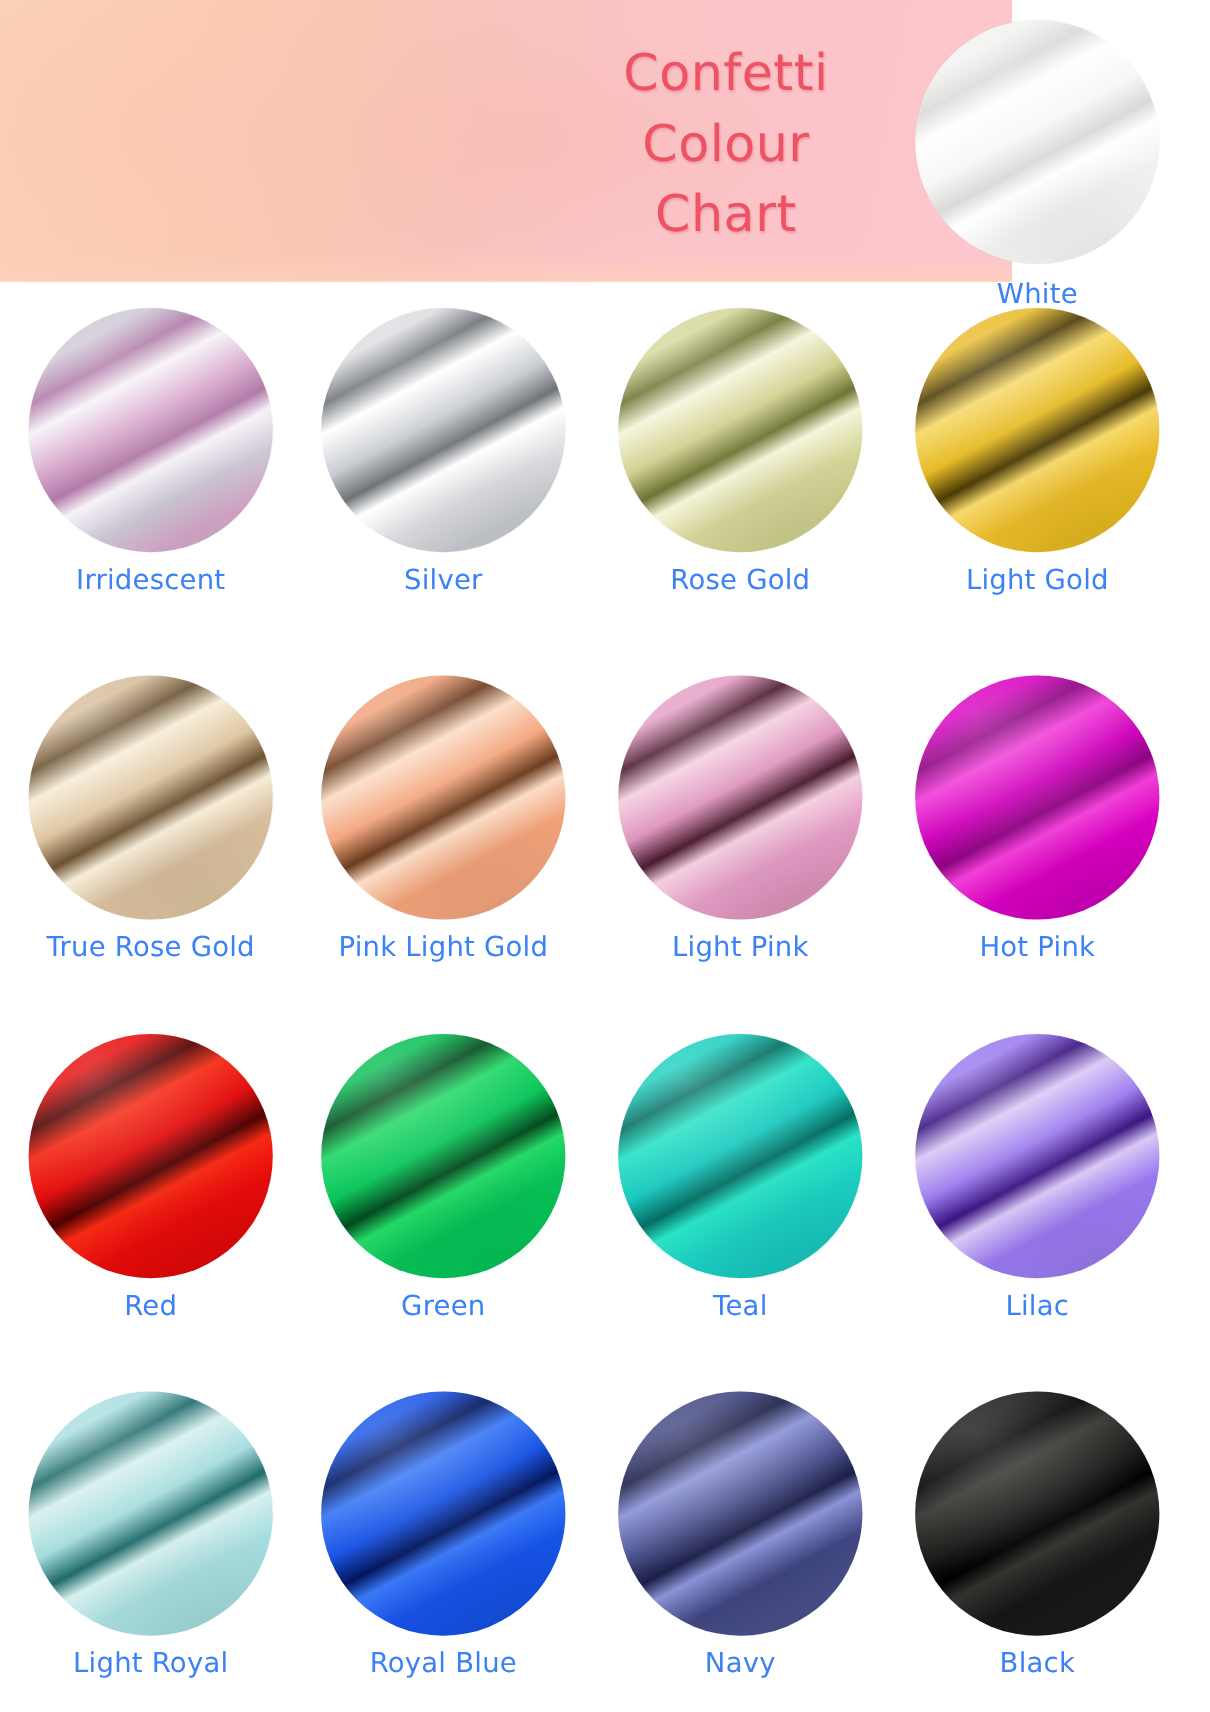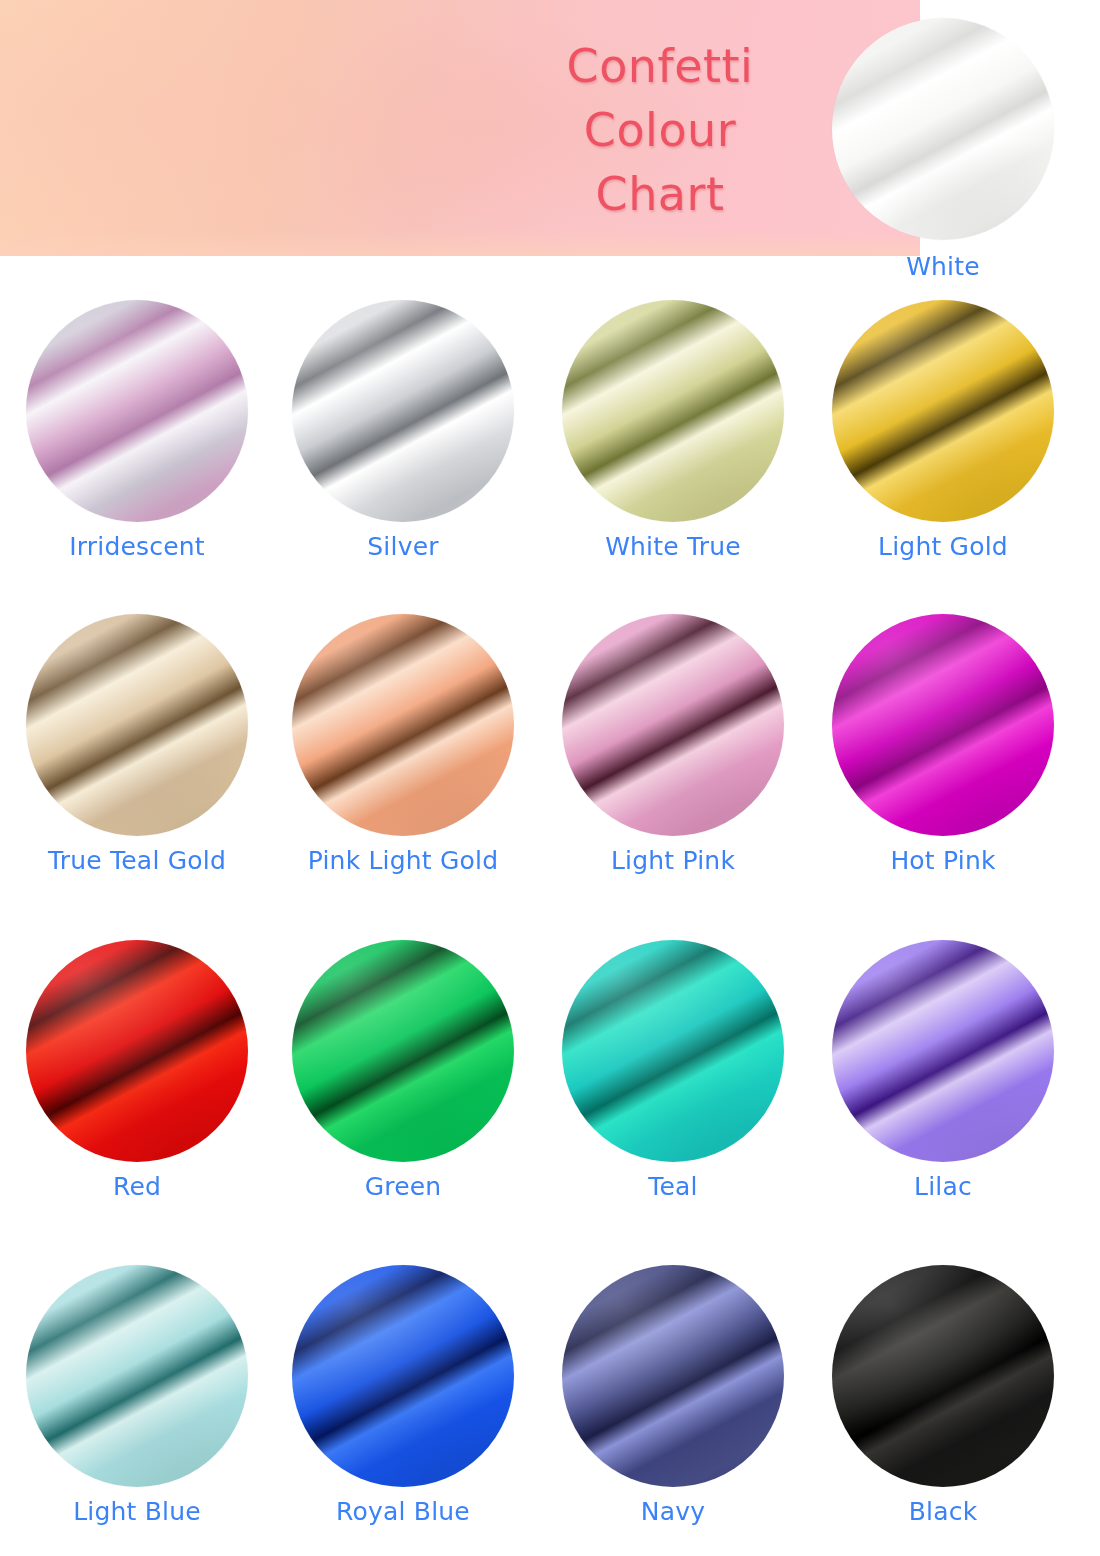--- a/index.html
+++ b/index.html
@@ -90,21 +90,21 @@
     color: #3b82f6;
     letter-spacing: 0.2px;
     white-space: nowrap;
   }
 
   
   #swatch-white { left: 830px; top: 18px; }
   #swatch-white .label { margin-top: 12px; }
 
   
-  .row1 { top: 300px; }
+  .row1 { top: 280px; }
   .row2 { top: 614px; }
   .row3 { top: 940px; }
   .row4 { top: 1265px; }
 
   .col1 { left: 24px; }
   .col2 { left: 290px; }
   .col3 { left: 560px; }
   .col4 { left: 830px; }
 </style>
 </head>
@@ -133,34 +133,34 @@
 <div class="swatch row1 col2">
   <div class="disc" style="background: linear-gradient(152deg, rgb(220, 221, 224) 0%, rgb(220, 221, 224) 17%, rgb(111, 115, 120) 26%, rgb(255, 255, 255) 34%, rgb(200, 203, 208) 46%, rgb(111, 115, 120) 55%, rgb(255, 255, 255) 61%, rgb(220, 221, 224) 72%, rgb(200, 203, 208) 84%, rgb(220, 221, 224) 100%);">
     <div class="sheen" style="background: radial-gradient(70% 55% at 35% 30%, rgba(255, 255, 255, 0.22) 0%, rgba(255, 255, 255, 0) 65%), radial-gradient(60% 45% at 70% 85%, rgba(0, 0, 0, 0.1) 0%, rgba(0, 0, 0, 0) 70%);"></div>
   </div>
   <div class="label">Silver</div>
 </div>
 <div class="swatch row1 col3">
   <div class="disc" style="background: linear-gradient(152deg, rgb(213, 215, 154) 0%, rgb(213, 215, 154) 17%, rgb(110, 116, 51) 26%, rgb(246, 244, 218) 34%, rgb(207, 208, 142) 46%, rgb(110, 116, 51) 55%, rgb(246, 244, 218) 61%, rgb(213, 215, 154) 72%, rgb(207, 208, 142) 84%, rgb(213, 215, 154) 100%);">
     <div class="sheen" style="background: radial-gradient(70% 55% at 35% 30%, rgba(255, 255, 255, 0.22) 0%, rgba(255, 255, 255, 0) 65%), radial-gradient(60% 45% at 70% 85%, rgba(0, 0, 0, 0.1) 0%, rgba(0, 0, 0, 0) 70%);"></div>
   </div>
-  <div class="label">White True</div>
+  <div class="label">Rose Gold</div>
 </div>
 <div class="swatch row1 col4">
   <div class="disc" style="background: linear-gradient(152deg, rgb(233, 187, 42) 0%, rgb(233, 187, 42) 17%, rgb(74, 58, 6) 26%, rgb(246, 217, 106) 34%, rgb(229, 185, 33) 46%, rgb(74, 58, 6) 55%, rgb(246, 217, 106) 61%, rgb(233, 187, 42) 72%, rgb(229, 185, 33) 84%, rgb(233, 187, 42) 100%);">
     <div class="sheen" style="background: radial-gradient(70% 55% at 35% 30%, rgba(255, 255, 255, 0.22) 0%, rgba(255, 255, 255, 0) 65%), radial-gradient(60% 45% at 70% 85%, rgba(0, 0, 0, 0.1) 0%, rgba(0, 0, 0, 0) 70%);"></div>
   </div>
   <div class="label">Light Gold</div>
 </div>
 
 <div class="swatch row2 col1">
   <div class="disc" style="background: linear-gradient(152deg, rgb(214, 189, 156) 0%, rgb(214, 189, 156) 17%, rgb(107, 82, 50) 26%, rgb(246, 236, 214) 34%, rgb(221, 196, 159) 46%, rgb(107, 82, 50) 55%, rgb(246, 236, 214) 61%, rgb(214, 189, 156) 72%, rgb(221, 196, 159) 84%, rgb(214, 189, 156) 100%);">
     <div class="sheen" style="background: radial-gradient(70% 55% at 35% 30%, rgba(255, 255, 255, 0.22) 0%, rgba(255, 255, 255, 0) 65%), radial-gradient(60% 45% at 70% 85%, rgba(0, 0, 0, 0.1) 0%, rgba(0, 0, 0, 0) 70%);"></div>
   </div>
-  <div class="label">True Teal Gold</div>
+  <div class="label">True Rose Gold</div>
 </div>
 <div class="swatch row2 col2">
   <div class="disc" style="background: linear-gradient(152deg, rgb(240, 161, 120) 0%, rgb(240, 161, 120) 17%, rgb(106, 59, 30) 26%, rgb(251, 220, 198) 34%, rgb(243, 165, 125) 46%, rgb(106, 59, 30) 55%, rgb(251, 220, 198) 61%, rgb(240, 161, 120) 72%, rgb(243, 165, 125) 84%, rgb(240, 161, 120) 100%);">
     <div class="sheen" style="background: radial-gradient(70% 55% at 35% 30%, rgba(255, 255, 255, 0.22) 0%, rgba(255, 255, 255, 0) 65%), radial-gradient(60% 45% at 70% 85%, rgba(0, 0, 0, 0.1) 0%, rgba(0, 0, 0, 0) 70%);"></div>
   </div>
   <div class="label">Pink Light Gold</div>
 </div>
 <div class="swatch row2 col3">
   <div class="disc" style="background: linear-gradient(152deg, rgb(228, 158, 198) 0%, rgb(228, 158, 198) 17%, rgb(74, 26, 46) 26%, rgb(244, 207, 224) 34%, rgb(221, 147, 188) 46%, rgb(74, 26, 46) 55%, rgb(244, 207, 224) 61%, rgb(228, 158, 198) 72%, rgb(221, 147, 188) 84%, rgb(228, 158, 198) 100%);">
     <div class="sheen" style="background: radial-gradient(70% 55% at 35% 30%, rgba(255, 255, 255, 0.22) 0%, rgba(255, 255, 255, 0) 65%), radial-gradient(60% 45% at 70% 85%, rgba(0, 0, 0, 0.1) 0%, rgba(0, 0, 0, 0) 70%);"></div>
@@ -196,21 +196,21 @@
   <div class="disc" style="background: linear-gradient(152deg, rgb(152, 120, 238) 0%, rgb(152, 120, 238) 17%, rgb(58, 20, 128) 26%, rgb(216, 200, 246) 34%, rgb(154, 122, 238) 46%, rgb(58, 20, 128) 55%, rgb(216, 200, 246) 61%, rgb(152, 120, 238) 72%, rgb(154, 122, 238) 84%, rgb(152, 120, 238) 100%);">
     <div class="sheen" style="background: radial-gradient(70% 55% at 35% 30%, rgba(255, 255, 255, 0.22) 0%, rgba(255, 255, 255, 0) 65%), radial-gradient(60% 45% at 70% 85%, rgba(0, 0, 0, 0.1) 0%, rgba(0, 0, 0, 0) 70%);"></div>
   </div>
   <div class="label">Lilac</div>
 </div>
 
 <div class="swatch row4 col1">
   <div class="disc" style="background: linear-gradient(152deg, rgb(169, 222, 224) 0%, rgb(169, 222, 224) 17%, rgb(31, 106, 106) 26%, rgb(214, 240, 238) 34%, rgb(164, 220, 221) 46%, rgb(31, 106, 106) 55%, rgb(214, 240, 238) 61%, rgb(169, 222, 224) 72%, rgb(164, 220, 221) 84%, rgb(169, 222, 224) 100%);">
     <div class="sheen" style="background: radial-gradient(70% 55% at 35% 30%, rgba(255, 255, 255, 0.22) 0%, rgba(255, 255, 255, 0) 65%), radial-gradient(60% 45% at 70% 85%, rgba(0, 0, 0, 0.1) 0%, rgba(0, 0, 0, 0) 70%);"></div>
   </div>
-  <div class="label">Light Blue</div>
+  <div class="label">Light Royal</div>
 </div>
 <div class="swatch row4 col2">
   <div class="disc" style="background: linear-gradient(152deg, rgb(22, 83, 232) 0%, rgb(22, 83, 232) 17%, rgb(3, 22, 92) 26%, rgb(58, 120, 246) 34%, rgb(20, 80, 226) 46%, rgb(3, 22, 92) 55%, rgb(58, 120, 246) 61%, rgb(22, 83, 232) 72%, rgb(20, 80, 226) 84%, rgb(22, 83, 232) 100%);">
     <div class="sheen" style="background: radial-gradient(70% 55% at 35% 30%, rgba(255, 255, 255, 0.22) 0%, rgba(255, 255, 255, 0) 65%), radial-gradient(60% 45% at 70% 85%, rgba(0, 0, 0, 0.1) 0%, rgba(0, 0, 0, 0) 70%);"></div>
   </div>
   <div class="label">Royal Blue</div>
 </div>
 <div class="swatch row4 col3">
   <div class="disc" style="background: linear-gradient(152deg, rgb(63, 69, 128) 0%, rgb(63, 69, 128) 17%, rgb(27, 30, 70) 26%, rgb(139, 146, 214) 34%, rgb(74, 80, 140) 46%, rgb(27, 30, 70) 55%, rgb(139, 146, 214) 61%, rgb(63, 69, 128) 72%, rgb(74, 80, 140) 84%, rgb(63, 69, 128) 100%);">
     <div class="sheen" style="background: radial-gradient(70% 55% at 35% 30%, rgba(255, 255, 255, 0.22) 0%, rgba(255, 255, 255, 0) 65%), radial-gradient(60% 45% at 70% 85%, rgba(0, 0, 0, 0.1) 0%, rgba(0, 0, 0, 0) 70%);"></div>

